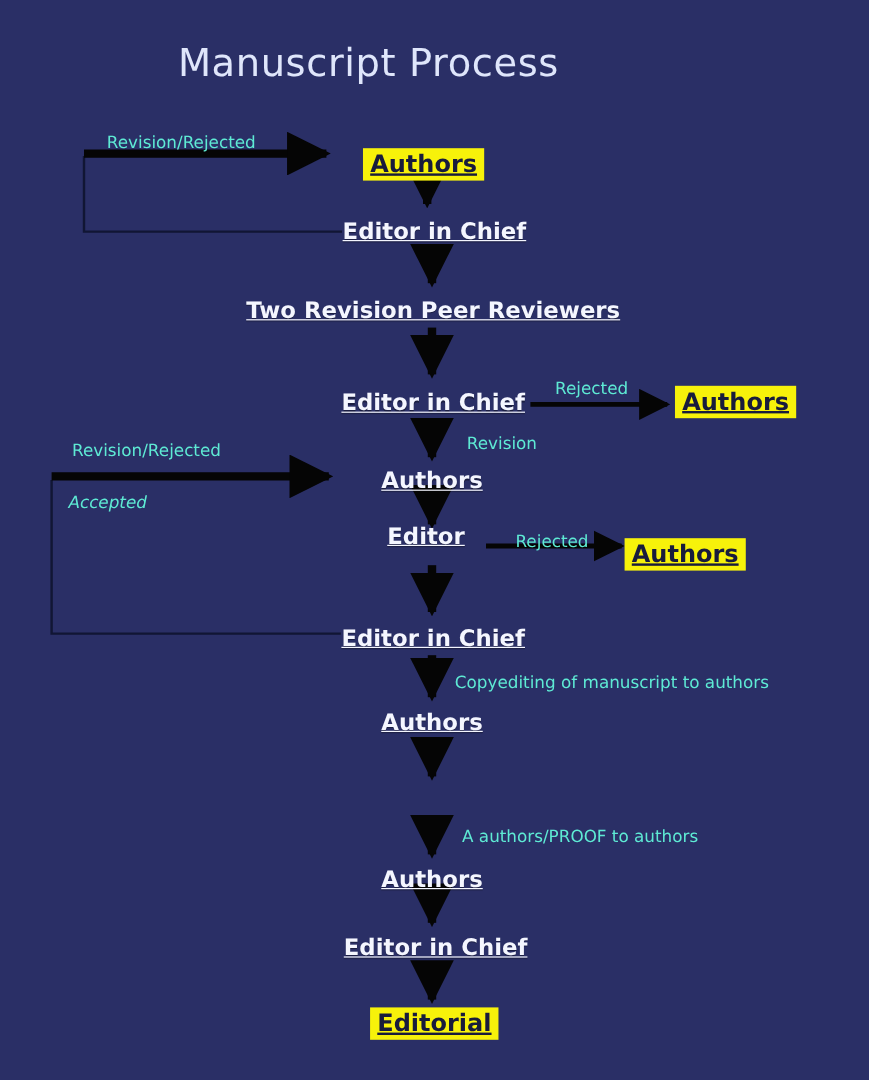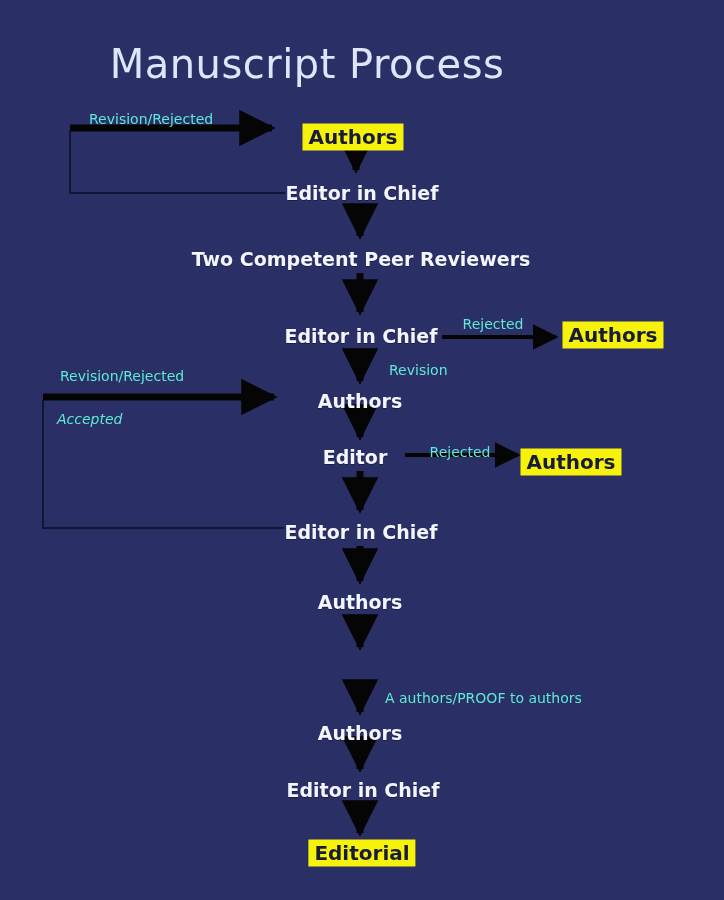--- a/index.html
+++ b/index.html
@@ -32,43 +32,44 @@
     left: 0;
     top: 0;
     width: 724px;
     height: 900px;
   }
 
   
   .title {
     position: absolute;
     left: 0;
-    top: 40px;
+    top: 28px;
     width: 614px;
     text-align: center;
     color: #dfe6fb;
     font-family: "DejaVu Sans", sans-serif;
-    font-size: 40px;
+    font-size: 32px;
     font-weight: 400;
     letter-spacing: 0.5px;
     line-height: 48px;
     white-space: nowrap;
   }
 
   
   .node {
     position: absolute;
     color: #f4f6ff;
     font-family: "DejaVu Sans", sans-serif;
     font-weight: bold;
     font-size: 19px;
     line-height: 22px;
     white-space: nowrap;
     transform: translate(-50%, -50%);
     text-shadow: 0 1px 0 rgba(0,0,0,0.35);
+    text-decoration: underline;
   }
 
   
   .node.hl {
     color: #181c3c;
     background: #f7f20a;
     padding: 2px 6px 3px 6px;
     text-shadow: none;
     font-size: 20px;
   }
@@ -134,34 +135,35 @@
     <g stroke="#050505" fill="none" stroke-width="7">
       <line x1="43" y1="397" x2="274" y2="397" marker-end="url(#arrowThick)"></line>
     </g>
   </svg>
 
   <div class="layer">
     <div class="title">Manuscript Process</div>
 
     <div class="node hl" style="left:353px; top:137px;">Authors</div>
     <div class="node" style="left:362px; top:193px;">Editor in Chief</div>
-    <div class="node" style="left:361px; top:259px;">Two Competent Peer Reviewers</div>
+    <div class="node" style="left:361px; top:259px;">Two Revision Peer Reviewers</div>
     <div class="node" style="left:361px; top:336px;">Editor in Chief</div>
     <div class="node hl" style="left:613px; top:335px;">Authors</div>
     <div class="node" style="left:360px; top:401px;">Authors</div>
-    <div class="node" style="left:355px; top:457px;">Editor</div>
+    <div class="node" style="left:355px; top:447px;">Editor</div>
     <div class="node hl" style="left:571px; top:462px;">Authors</div>
     <div class="node" style="left:361px; top:532px;">Editor in Chief</div>
     <div class="node" style="left:360px; top:602px;">Authors</div>
     <div class="node" style="left:360px; top:733px;">Authors</div>
     <div class="node" style="left:363px; top:790px;">Editor in Chief</div>
     <div class="node hl" style="left:362px; top:853px;">Editorial</div>
 
     <div class="edge-label anchor-left" style="left:89px;  top:119px;">Revision/Rejected</div>
     <div class="edge-label anchor-center" style="left:493px; top:324px;">Rejected</div>
     <div class="edge-label anchor-left" style="left:389px; top:370px;">Revision</div>
     <div class="edge-label anchor-left" style="left:60px;  top:376px;">Revision/Rejected</div>
     <div class="edge-label anchor-left" style="left:57px;  top:419px;font-style:italic;">Accepted</div>
     <div class="edge-label anchor-center" style="left:460px; top:452px;">Rejected</div>
+    <div class="edge-label anchor-left" style="left:379px; top:569px;">Copyediting of manuscript to authors</div>
     <div class="edge-label anchor-left" style="left:385px; top:698px;">A authors/PROOF to authors</div>
   </div>
 
 </div>
 
 </body></html>

